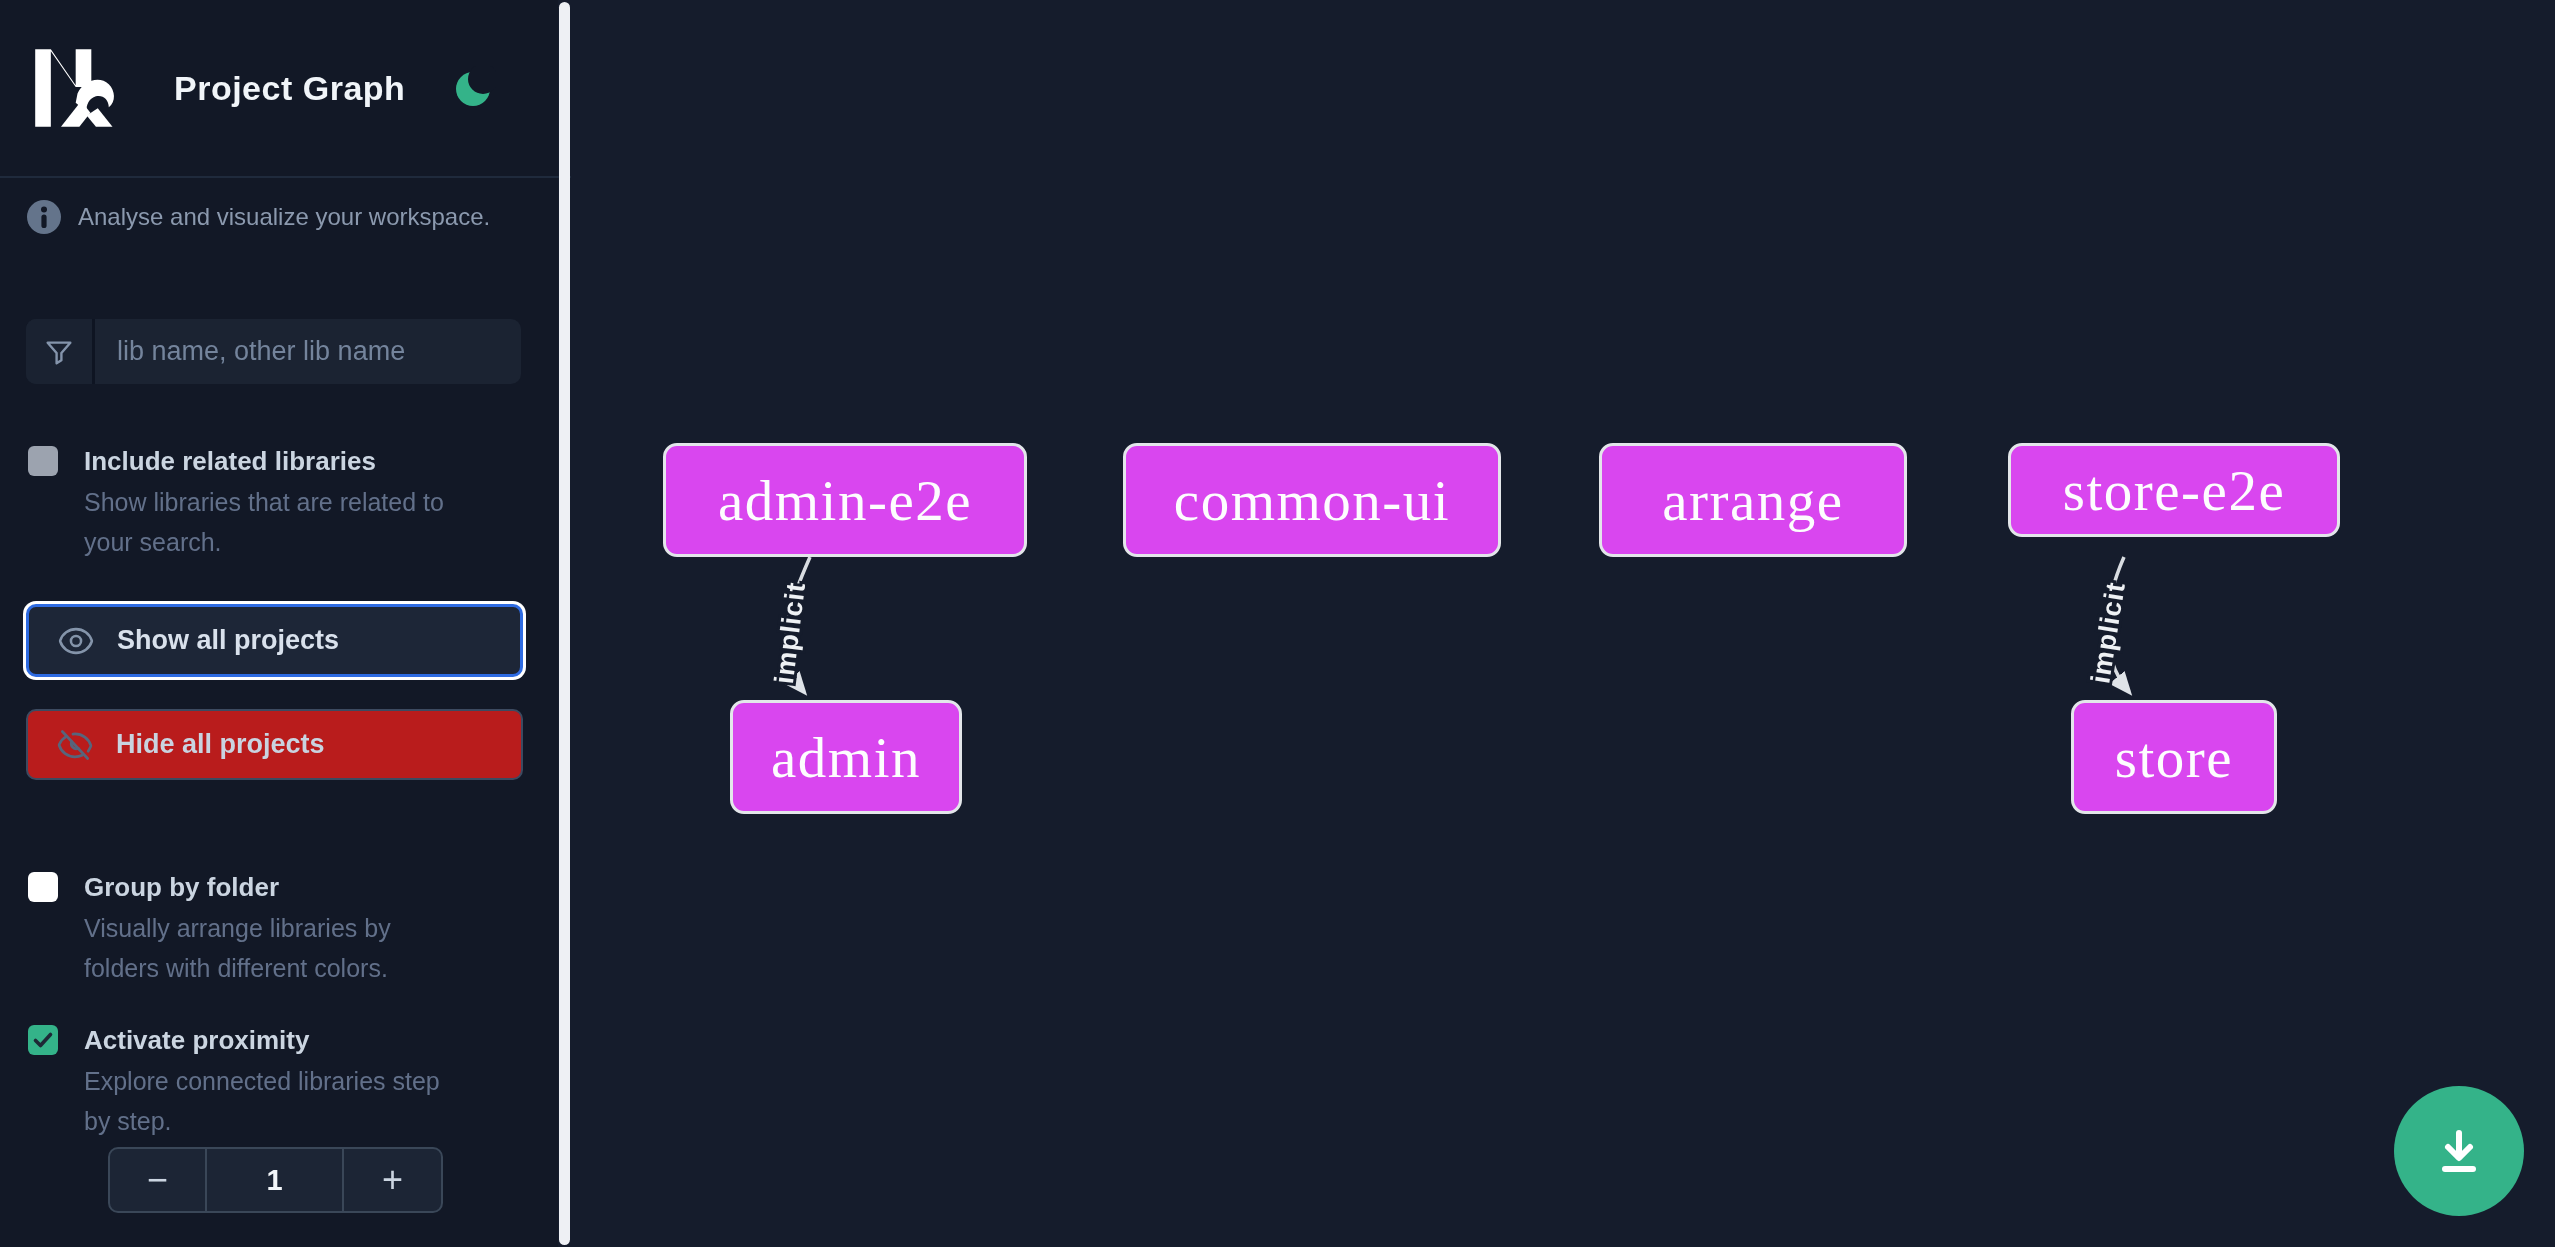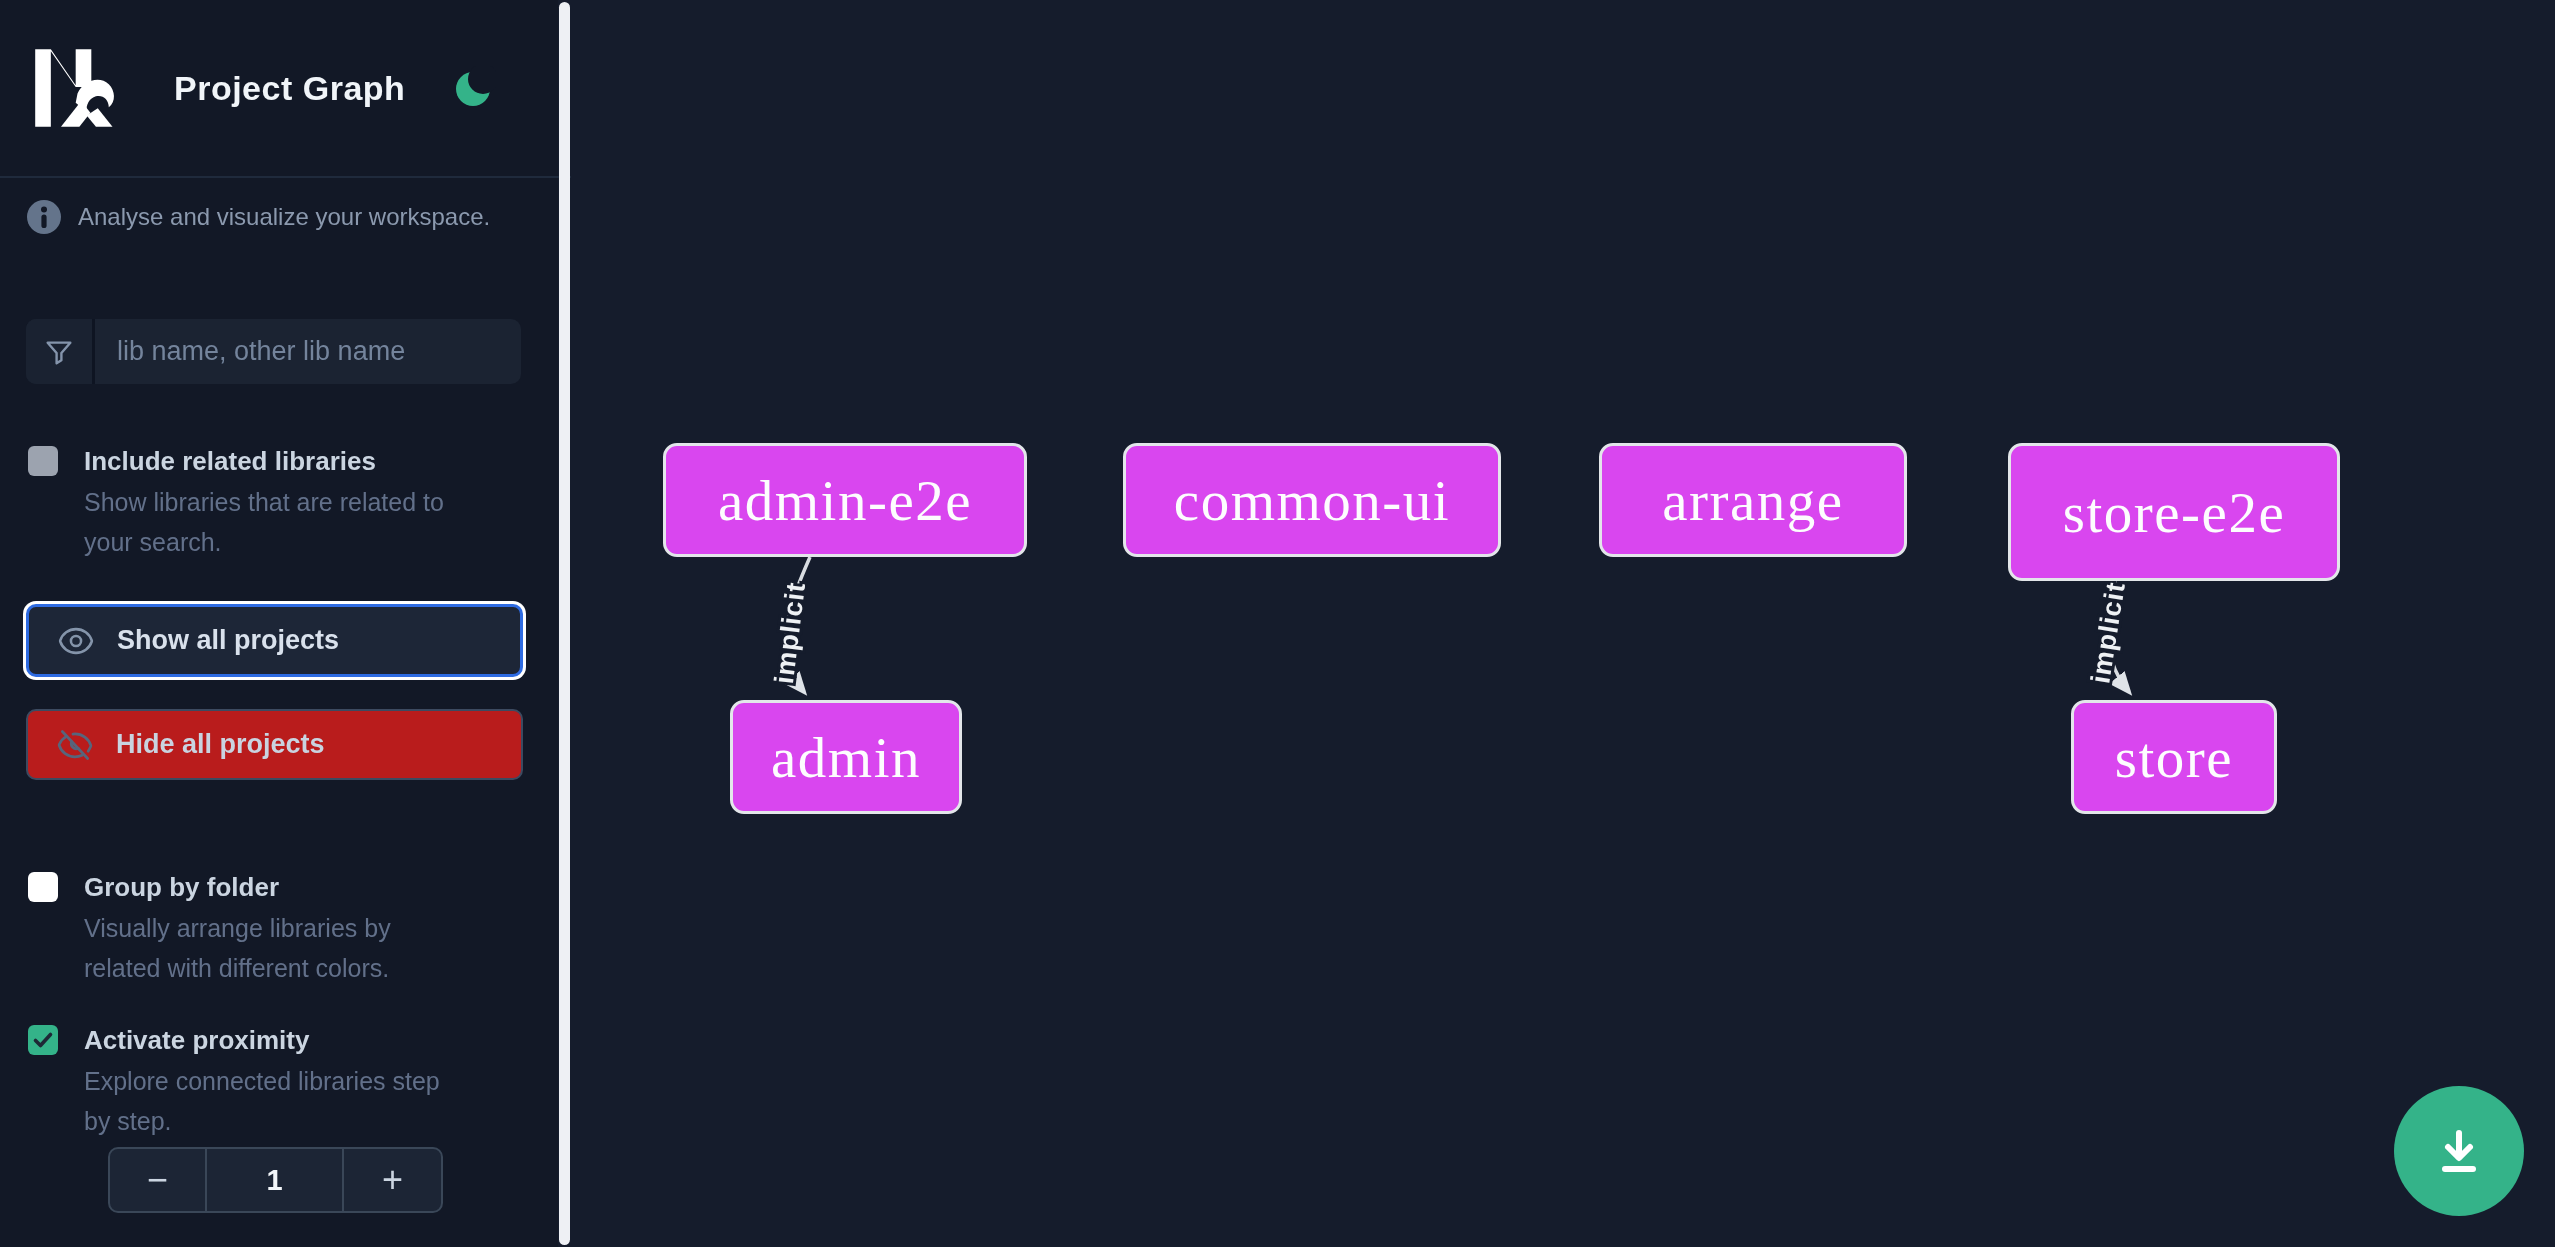--- a/index.html
+++ b/index.html
@@ -143,21 +143,21 @@
     </svg>
     <span class="btn-label">Hide all projects</span>
   </button>
 
   <div class="opt" id="opt-1">
     <span class="cb cb-white">
       
     </span>
     <div class="opt-text">
       <div class="opt-label">Group by folder</div>
-      <div class="opt-desc">Visually arrange libraries by related with different colors.</div>
+      <div class="opt-desc">Visually arrange libraries by folders with different colors.</div>
     </div>
   </div>
 
   <div class="opt" id="opt-2">
     <span class="cb cb-green checked">
       <svg width="24" height="24" viewBox="0 0 24 24" fill="none" stroke="#1e2836" stroke-width="3.6" stroke-linecap="round" stroke-linejoin="round">
           <path d="M4.5 12.5 9.5 17.5 19.5 6.5"></path>
         </svg>
     </span>
     <div class="opt-text">
@@ -189,21 +189,21 @@
         <path d="M 239 557 C 221 598, 199 651, 233 692" class="edge-line" marker-end="url(#arrow)"></path>
         <text class="edge-label" transform="translate(228 634) rotate(-83)">implicit</text>
         <path d="M 1553 557 C 1535 598, 1524 651, 1558 692" class="edge-line" marker-end="url(#arrow)"></path>
         <text class="edge-label" transform="translate(1546 634) rotate(-81)">implicit</text>
       </g>
   </svg>
   <div id="node-layer">
       <div class="gnode" style="left: 92px; top: 443px; width: 364px; height: 114px;">admin-e2e</div>
       <div class="gnode" style="left: 552px; top: 443px; width: 378px; height: 114px;">common-ui</div>
       <div class="gnode" style="left: 1028px; top: 443px; width: 308px; height: 114px;">arrange</div>
-      <div class="gnode" style="left: 1437px; top: 443px; width: 332px; height: 138px;">store-e2e</div>
+      <div class="gnode" style="left: 1437px; top: 443px; width: 332px; height: 94px;">store-e2e</div>
       <div class="gnode" style="left: 159px; top: 700px; width: 232px; height: 114px;">admin</div>
       <div class="gnode" style="left: 1500px; top: 700px; width: 206px; height: 114px;">store</div>
     </div>
 
   <button id="download-fab">
     <svg width="58" height="58" viewBox="0 0 58 58" fill="none" stroke="#ffffff" stroke-width="6" stroke-linecap="round" stroke-linejoin="round">
       <path d="M29 11 V34"></path>
       <path d="M18 25 L29 36 L40 25"></path>
       <path d="M15 47 H43"></path>
     </svg>

